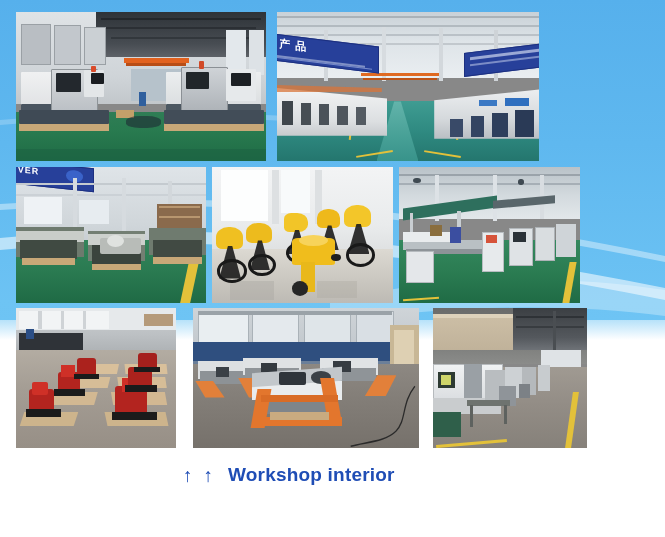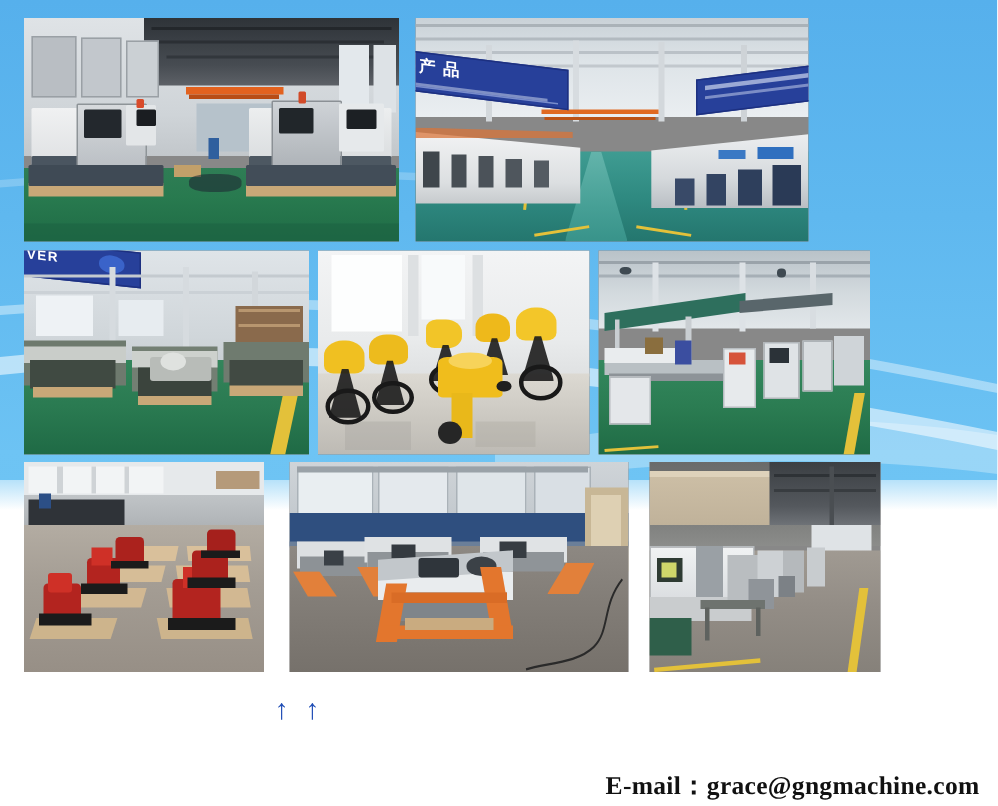--- a/index.html
+++ b/index.html
@@ -459,17 +459,17 @@
 
       <div style="position:absolute;left:22%;top:66%;width:28%;height:4%;background:#6e736f;"></div>
       <div style="position:absolute;left:24%;top:69%;width:2%;height:16%;background:#5e625f;"></div>
       <div style="position:absolute;left:46%;top:69%;width:2%;height:14%;background:#5e625f;"></div>
     </div>
   </div>
 
   <div class="caption">
     <span class="arrow">↑</span>
     <span class="arrow">↑</span>
-  </div>
-
-  <div class="email">E-mail：grace@gngmachine.com</div>
+    <span class="cap-text">Workshop interior</span>
+  </div>
+
 
 </div>
 
 </body></html>

